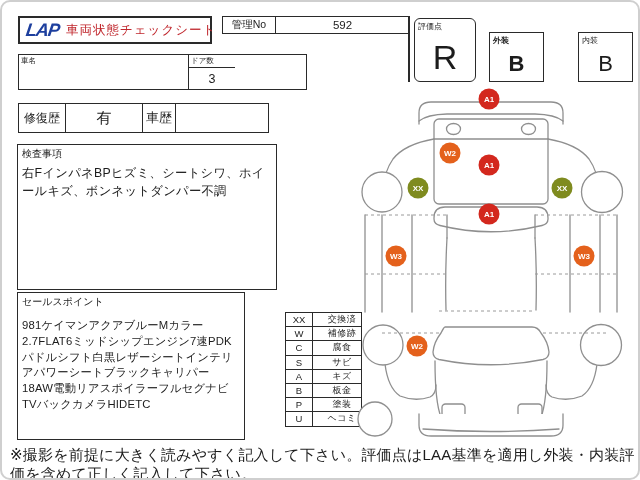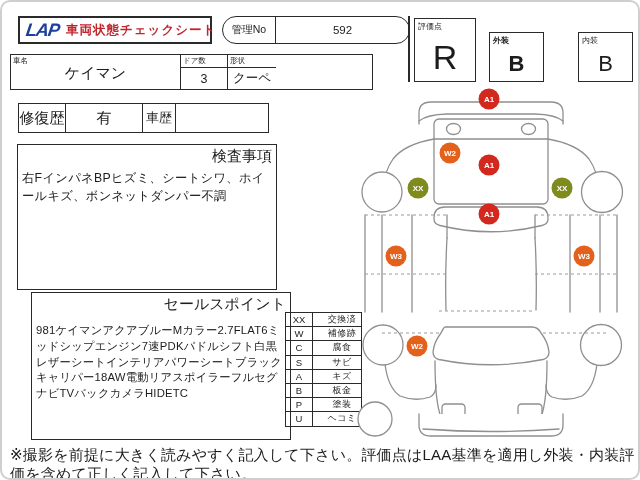--- a/index.html
+++ b/index.html
@@ -4,57 +4,57 @@
 <style>
   html,body{margin:0;padding:0;background:#ffffff;}
   body{font-family:"Liberation Sans","DejaVu Sans",sans-serif;color:#1c1c1c;}
   .canvas{position:relative;width:640px;height:480px;background:#fff;border:2px solid #cfcfcf;
           border-radius:10px;box-sizing:border-box;overflow:hidden;}
   .abs{position:absolute;box-sizing:border-box;}
   .box{border:2px solid #2a2a2a;background:#fff;}
   
   .logo-box{left:16px;top:14px;width:194px;height:28px;display:flex;align-items:center;gap:7px;padding:0 6px;}
   .lap{font-style:italic;font-weight:bold;font-size:18px;color:#1d3f9e;letter-spacing:-1px;transform:skew(-8deg);}
-  .sheet-title{font-weight:bold;font-size:12.5px;color:#c0272d;letter-spacing:1px;white-space:nowrap;}
-  .manage-box{left:220px;top:14px;width:188px;height:28px;display:flex;border-width:1.5px;border-radius:14px;}
+  .sheet-title{font-weight:normal;font-size:12.5px;color:#c0272d;letter-spacing:1px;white-space:nowrap;}
+  .manage-box{left:220px;top:14px;width:188px;height:18px;display:flex;border-width:1.5px;}
   .manage-box .mlabel{width:52px;border-right:1.5px solid #2a2a2a;display:flex;align-items:center;justify-content:center;font-size:10.5px;}
   .manage-box .mvalue{flex:1;display:flex;align-items:center;justify-content:center;font-size:11.5px;}
   .vline{left:406px;top:14px;width:2px;height:66px;background:#2a2a2a;}
   
   .score-box{display:flex;flex-direction:column;border-width:1.5px;}
   .score-box .slabel{font-size:8px;padding:2px 0 0 3px;}
   .score-box .sval{flex:1;display:flex;align-items:center;justify-content:center;font-size:34px;line-height:1;}
-  .overall{left:412px;top:16px;width:62px;height:64px;}
+  .overall{left:412px;top:16px;width:62px;height:64px;border-radius:6px;}
   .sub{width:55px;height:50px;top:30px;}
   .sub .sval{font-size:22px;}
   .exterior{left:487px;font-weight:bold;} .interior{left:576px;}
   
-  .veh-table{left:8px;top:52px;width:363px;height:36px;display:flex;border-width:1.5px;}
+  .veh-table{left:16px;top:52px;width:289px;height:36px;display:flex;border-width:1.5px;}
   .veh-name{width:169px;border-right:1.5px solid #2a2a2a;position:relative;}
   .cell-label{font-size:7.5px;padding:1px 0 0 2px;display:block;}
   .veh-name .cell-value{position:absolute;left:0;right:0;top:9px;text-align:center;font-size:15px;}
   .veh-col{border-right:1.5px solid #2a2a2a;display:flex;flex-direction:column;}
   .veh-col:last-child{border-right:none;}
   .veh-col .cell-label{border-bottom:1px solid #2a2a2a;padding-bottom:1px;}
   .veh-col .cell-value{flex:1;display:flex;align-items:center;justify-content:center;font-size:12.5px;position:relative;}
   .unit{position:absolute;right:1px;bottom:-1px;font-size:8px;}
   .w-doors{width:46px;justify-content:flex-end;} .w-shape{width:48px;} .w-cap{width:44px;}
   
   .repair-table{left:16px;top:101px;width:251px;height:30px;display:flex;border-width:1.5px;}
   .repair-table>div{display:flex;align-items:center;justify-content:center;border-right:1.5px solid #2a2a2a;}
   .repair-table>div:last-child{border-right:none;}
-  .r-lab{width:46px;font-size:15px;}
+  .r-lab{width:46px;font-size:12px;}
   .r-val{width:76px;font-size:15px;}
   .h-lab{width:32px;font-size:13px;}
   .h-val{flex:1;}
   
   .txt-box{border-width:1.5px;padding:2px 4px;}
   .inspection{left:15px;top:142px;width:260px;height:146px;}
-  .sales{left:29px;top:290px;width:260px;height:148px;}
-  .txt-label{font-size:15px;display:block;text-align:right;}
+  .sales{left:15px;top:290px;width:228px;height:148px;}
+  .txt-label{font-size:10px;display:block;}
   .inspection .txt-body{font-size:12.3px;line-height:1.45;margin-top:4px;letter-spacing:.3px;}
   .sales .txt-body{font-size:11.3px;line-height:1.4;margin-top:9px;letter-spacing:.2px;}
   
   .legend{left:283px;top:310px;border-collapse:collapse;}
   .legend td{border:1.3px solid #2a2a2a;height:13.2px;padding:0 3px;text-align:center;}
   .legend .code{font-size:9.5px;width:20px;}
   .legend .meaning{font-size:9px;width:32px;letter-spacing:.5px;padding-left:13px;}
   
   .note{left:8px;top:444px;width:628px;font-size:15px;letter-spacing:.2px;}
   
@@ -88,29 +88,24 @@
     <span class="sval">B</span>
   </div>
   <div class="abs box score-box sub interior">
     <span class="slabel">内装</span>
     <span class="sval">B</span>
   </div>
 
   <div class="abs box veh-table">
     <div class="veh-name">
       <span class="cell-label">車名</span>
-      <span class="cell-value">ケイマン</span>
     </div>
     <div class="veh-col w-doors">
       <span class="cell-label">ドア数</span>
       <span class="cell-value">3</span>
-    </div>
-    <div class="veh-col w-shape">
-      <span class="cell-label">形状</span>
-      <span class="cell-value">クーペ</span>
     </div>
   </div>
 
   <div class="abs box repair-table">
     <div class="r-lab">修復歴</div>
     <div class="r-val">有</div>
     <div class="h-lab">車歴</div>
     <div class="h-val"></div>
   </div>
 

